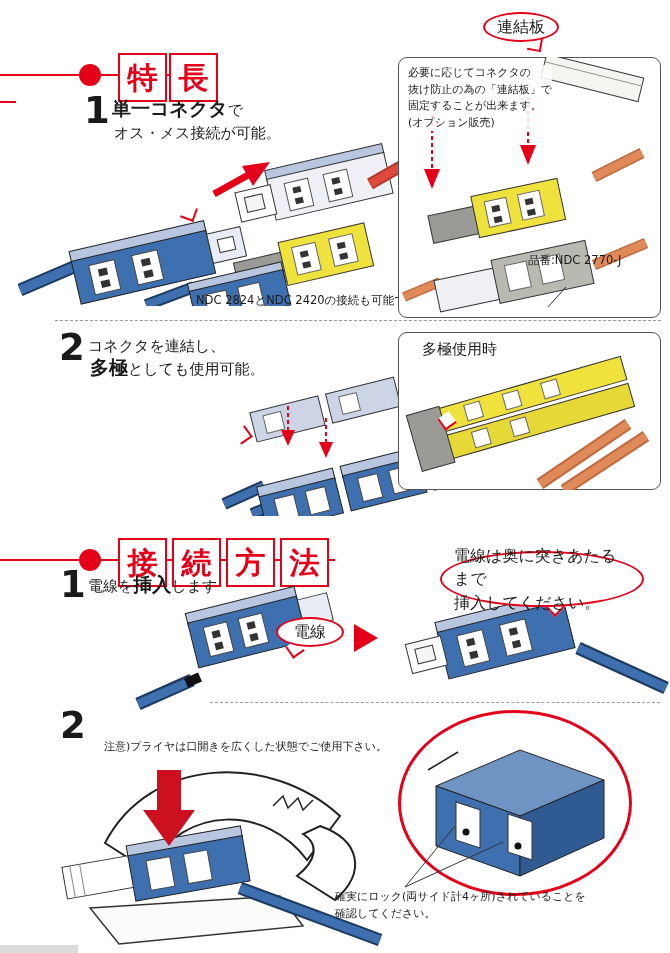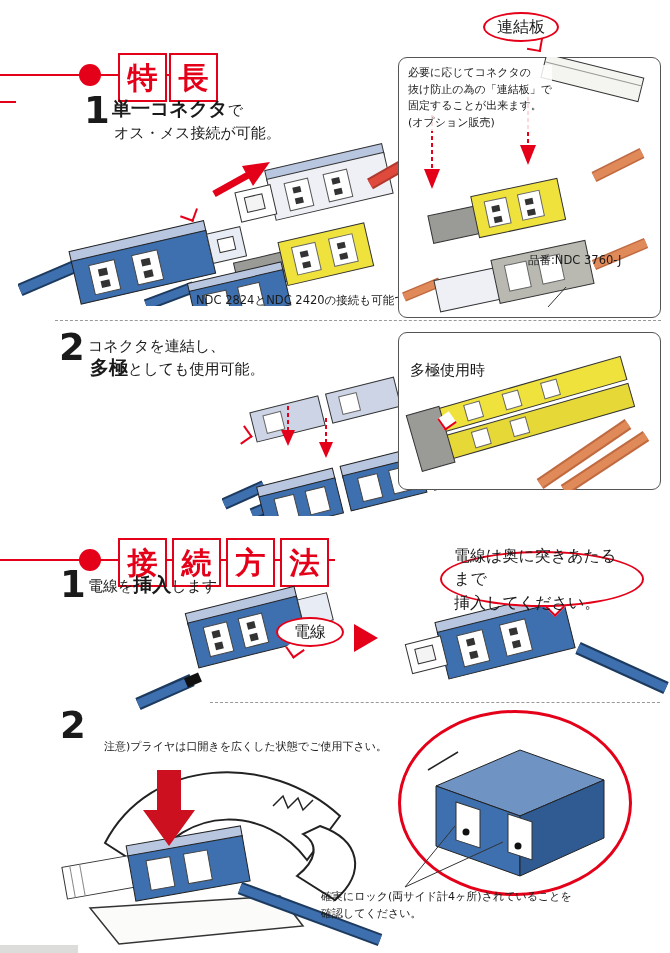--- a/index.html
+++ b/index.html
@@ -143,21 +143,21 @@
       <rect x="142" y="206" width="22" height="26" fill="#fff" stroke="#666"></rect>
     </g>
     <line x1="168" y1="230" x2="150" y2="250" stroke="#333" stroke-width="1"></line>
   </svg>
   <div class="abs t-sm" style="left:408px;top:65px;background:rgba(255,255,255,0.85);">必要に応じてコネクタの
 抜け防止の為の「連結板」で
 固定することが出来ます。
 (オプション販売)</div>
   <div class="abs callout" style="left:483px;top:12px;width:76px;height:30px;padding:2px 8px;">連結板</div>
   <div class="abs tail" style="left:528px;top:37px;transform:rotate(10deg);"></div>
-  <div class="abs t-sm" style="left:528px;top:252px;font-size:11.5px;">品番:NDC 3760-J</div>
+  <div class="abs t-sm" style="left:528px;top:252px;font-size:11.5px;">品番:NDC 2770-J</div>
 
   <div class="abs dashed-sep" style="left:55px;top:320px;width:606px;"></div>
 
   <div class="abs step-num" style="left:59px;top:329px;">2</div>
   <div class="abs t-lg" style="left:88px;top:336px;">コネクタを連結し、</div>
   <div class="abs t-lg" style="left:90px;top:355px;">
     <b>多極</b><span>としても使用可能。</span>
   </div>
 
   <svg class="abs" style="left:222px;top:336px;" width="340" height="180" viewBox="0 0 340 180">
@@ -205,21 +205,21 @@
       <rect x="110" y="56" width="16" height="16" fill="#fff" stroke="#666"></rect>
       <rect x="150" y="56" width="16" height="16" fill="#fff" stroke="#666"></rect>
       <rect x="70" y="84" width="16" height="16" fill="#fff" stroke="#666"></rect>
       <rect x="110" y="84" width="16" height="16" fill="#fff" stroke="#666"></rect>
     </g>
     <path d="M230,92 L142,152" stroke="#c06a40" stroke-width="12"></path>
     <path d="M230,92 L142,152" stroke="#e08a5a" stroke-width="8"></path>
     <path d="M248,104 L166,158" stroke="#c06a40" stroke-width="12"></path>
     <path d="M248,104 L166,158" stroke="#e08a5a" stroke-width="8"></path>
   </svg>
-  <div class="abs" style="left:410px;top:340px;font-size:15px;background:rgba(255,255,255,0.85);margin-top:21px;">多極使用時</div>
+  <div class="abs" style="left:422px;top:340px;font-size:15px;background:rgba(255,255,255,0.85);">多極使用時</div>
   <div class="abs tail" style="left:440px;top:414px;transform:rotate(55deg);"></div>
 
   <div class="abs hdr-line" style="left:0;top:559px;width:335px;"></div>
   <div class="abs hdr-dot" style="left:79px;top:549px;"></div>
   <div class="abs hdr-box" style="left:118px;top:538px;">
       <span>接</span>
     </div>
   <div class="abs hdr-box" style="left:172px;top:538px;">
       <span>続</span>
     </div>
@@ -305,18 +305,18 @@
     <rect x="58" y="92" width="24" height="38" fill="#fff" stroke="#333" transform="skewY(18)" transform-origin="58 92"></rect>
     <rect x="110" y="104" width="24" height="38" fill="#fff" stroke="#333" transform="skewY(18)" transform-origin="110 104"></rect>
     <circle cx="68" cy="122" r="3.5" fill="#111"></circle>
     <circle cx="120" cy="136" r="3.5" fill="#111"></circle>
     <line x1="30" y1="60" x2="60" y2="42" stroke="#222" stroke-width="1.5"></line>
   </svg>
   <svg class="abs" style="left:395px;top:810px;" width="120" height="85" viewBox="0 0 120 85">
     <line x1="10" y1="77" x2="60" y2="16" stroke="#333" stroke-width="1"></line>
     <line x1="10" y1="77" x2="108" y2="32" stroke="#333" stroke-width="1"></line>
   </svg>
-  <div class="abs t-sm" style="left:321px;top:889px;">確実にロック(両サイド計4ヶ所)されていることを
+  <div class="abs t-sm" style="left:335px;top:889px;">確実にロック(両サイド計4ヶ所)されていることを
 確認してください。</div>
 
   <div class="abs footer-strip" style="left:0;top:945px;width:78px;height:8px;"></div>
 
 </div>
 
 </body></html>

